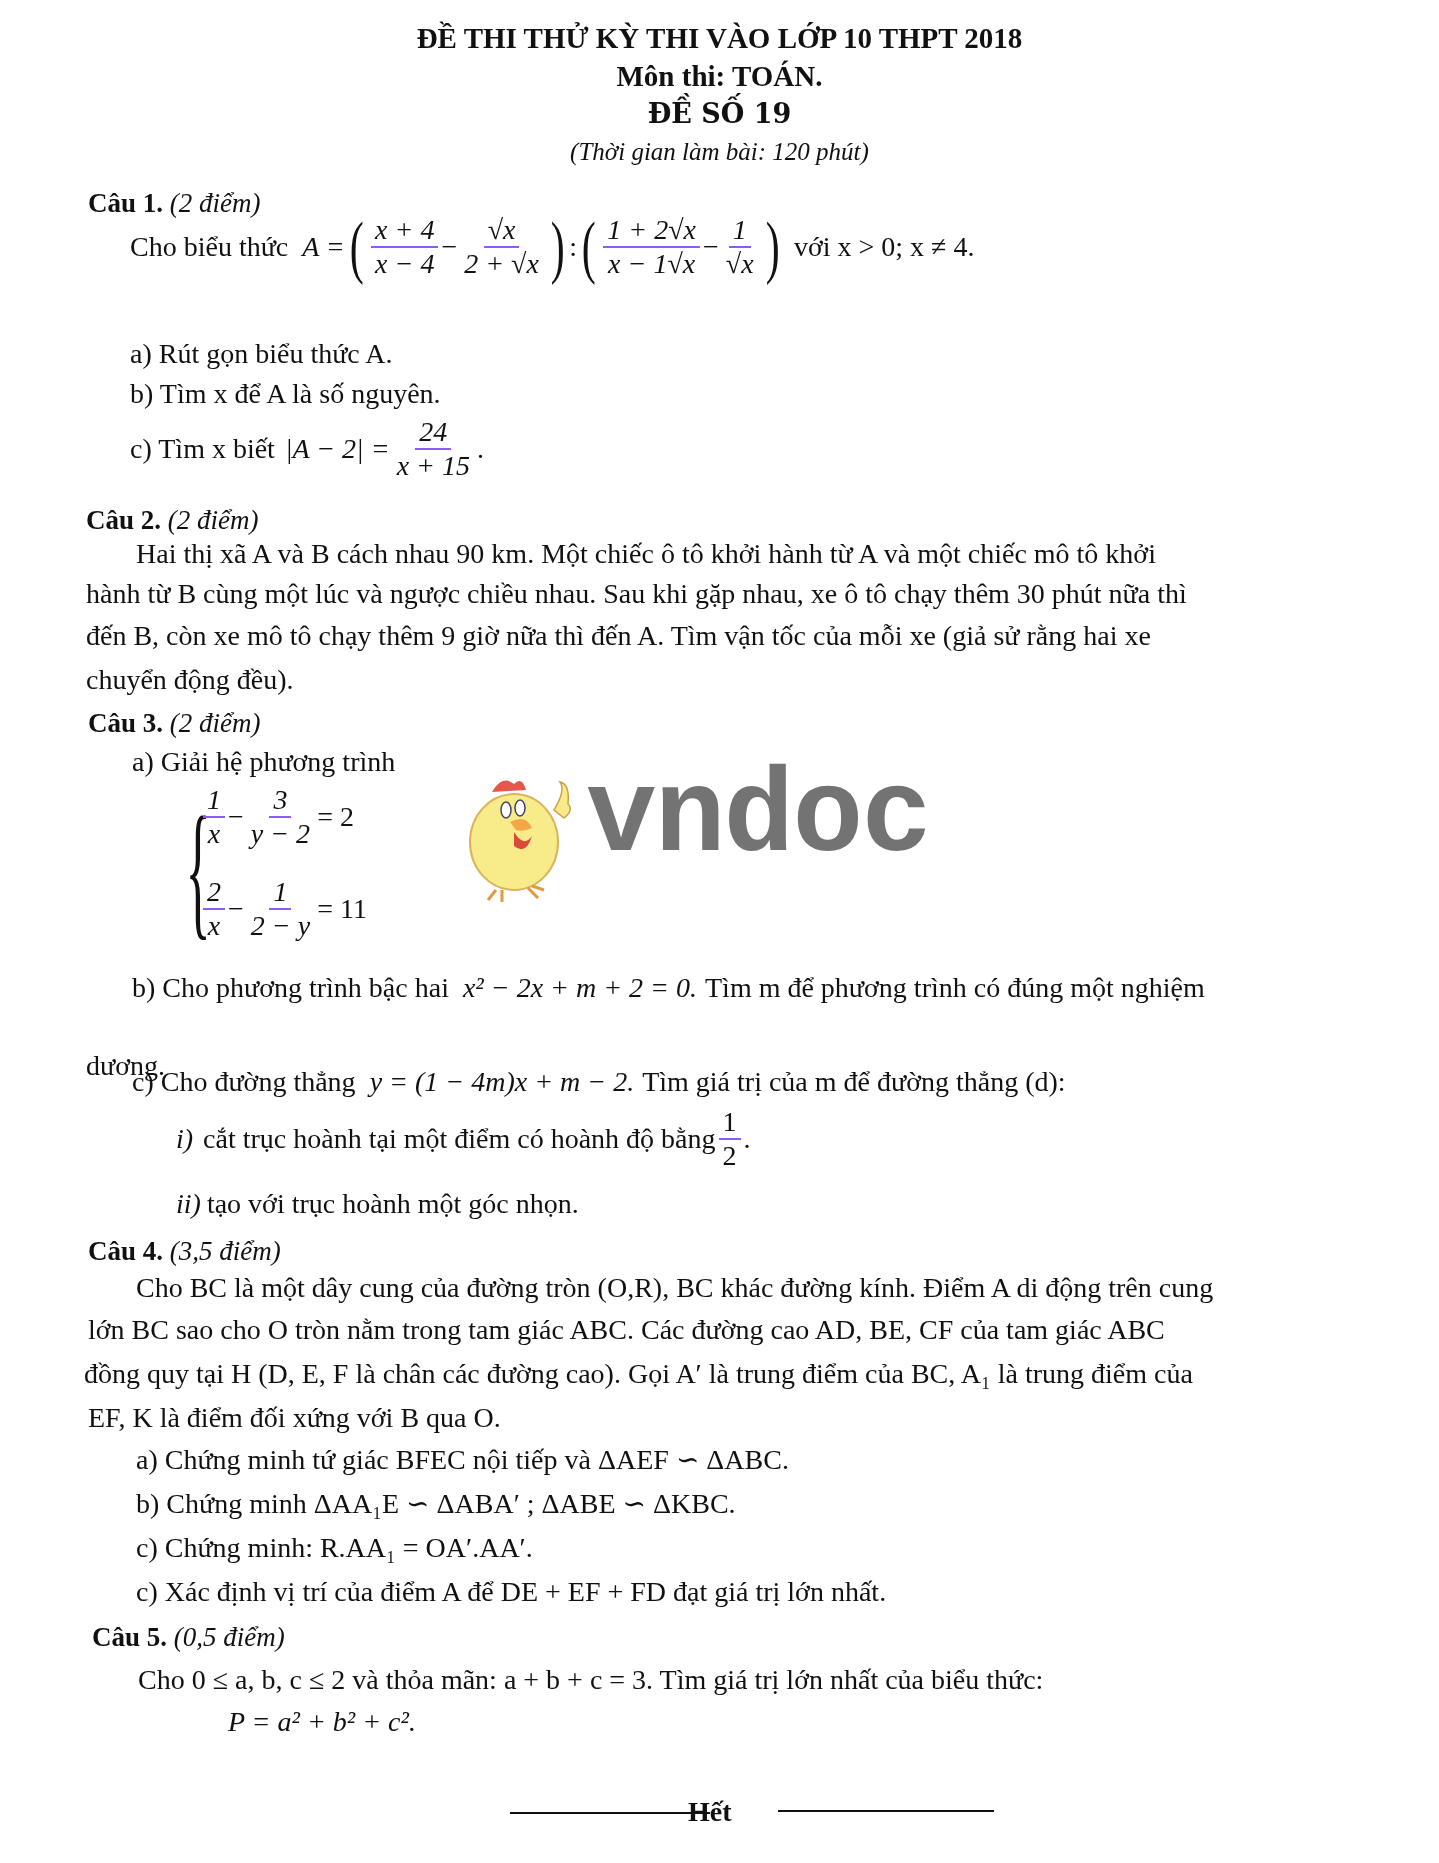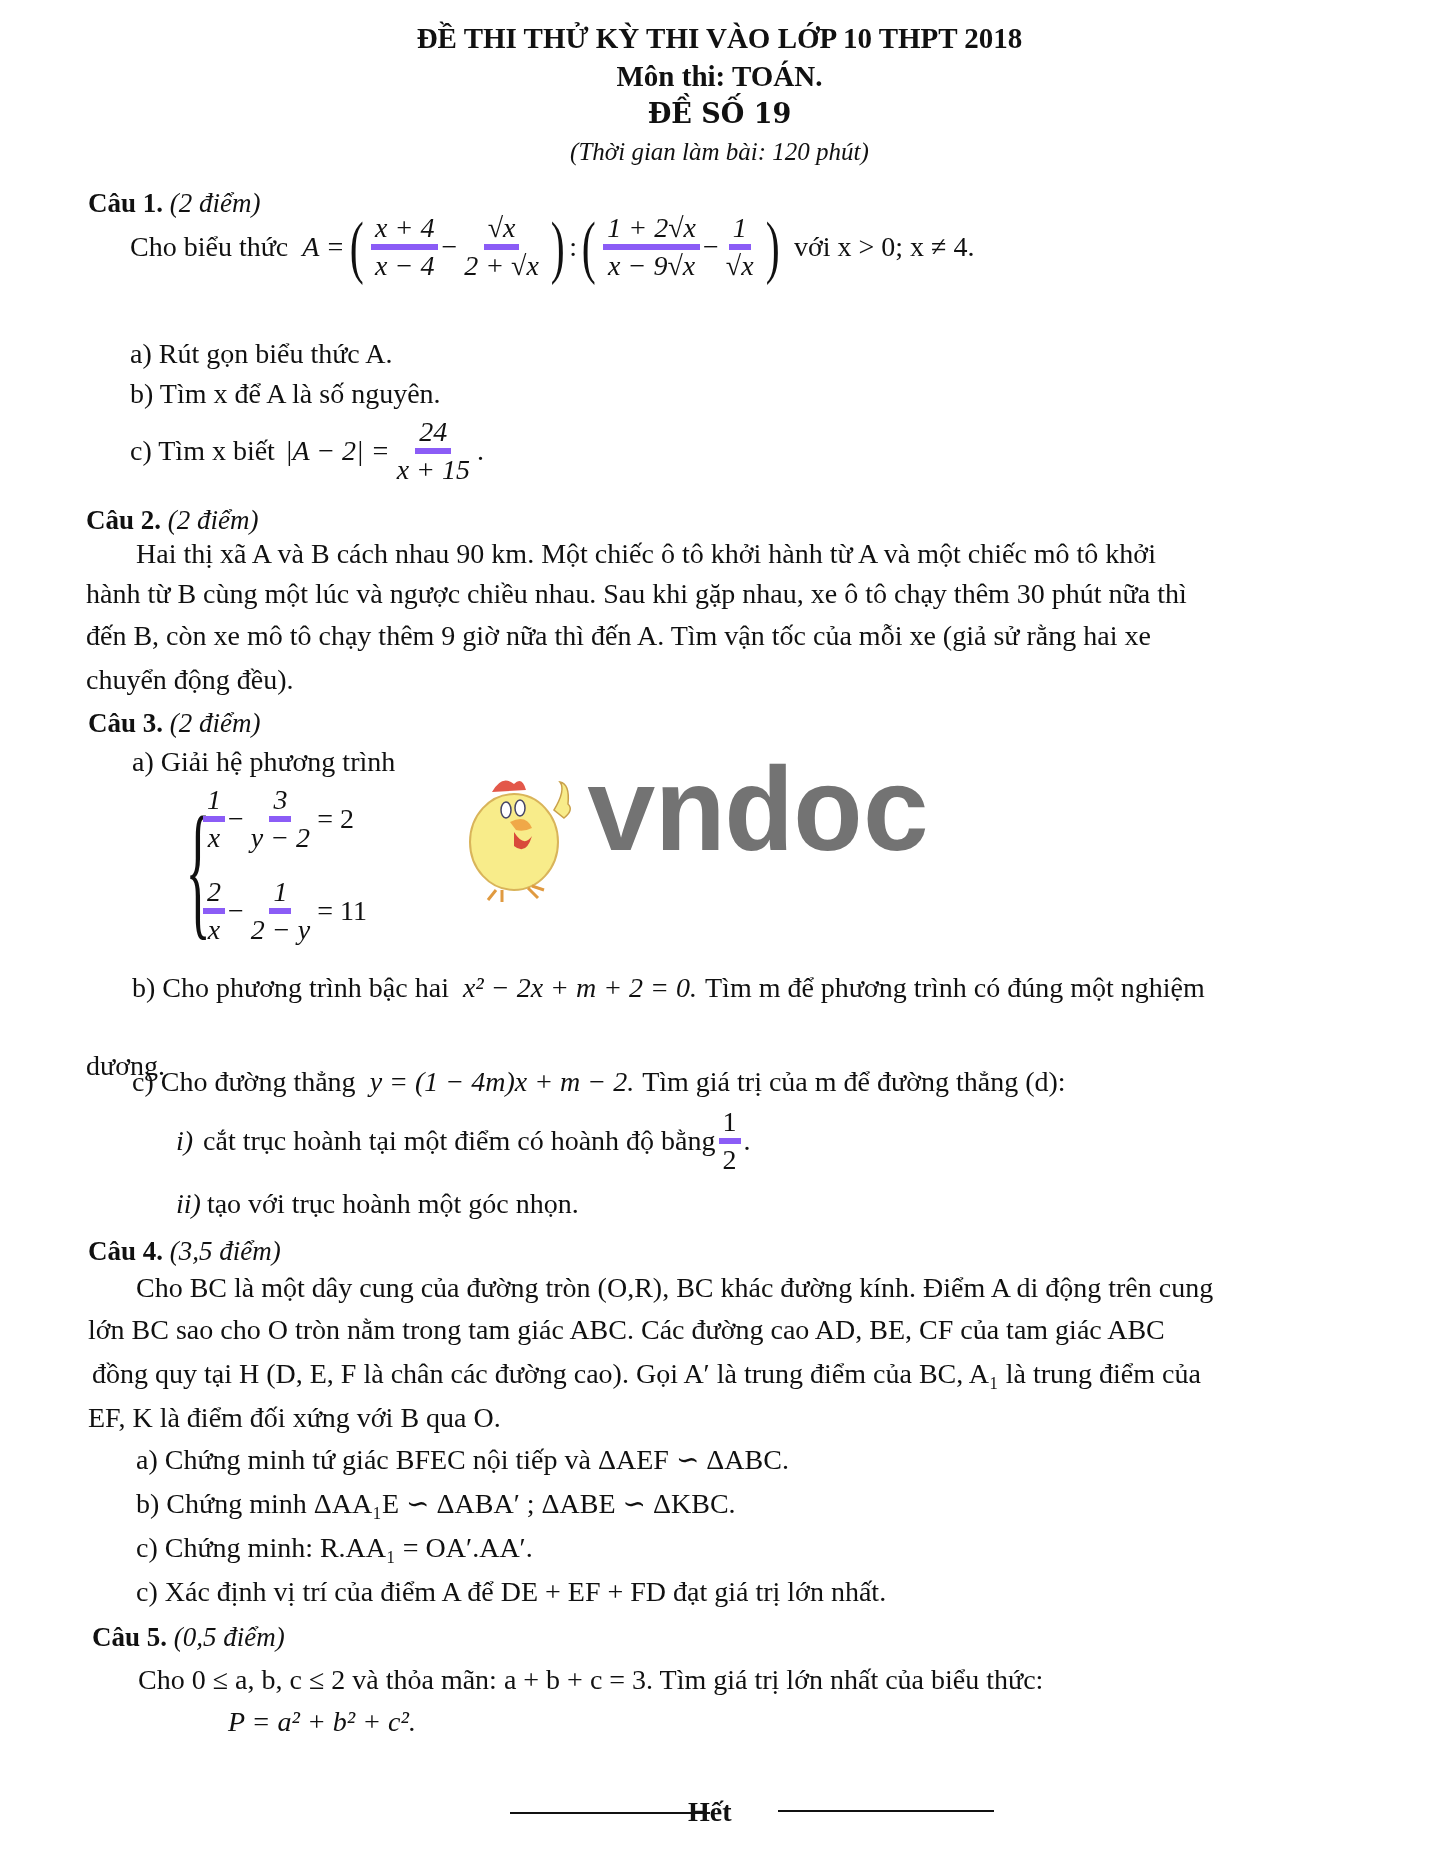--- a/index.html
+++ b/index.html
@@ -11,21 +11,21 @@
   .page { position: absolute; left: 0; top: 0; width: 1300px; height: 1863px; }
   .abs { position: absolute; white-space: nowrap; }
   .hdr { font-weight: bold; font-size: 29px; text-align: center; left: 0; width: 1439px; }
   .sub { font-style: italic; font-size: 25px; text-align: center; left: 0; width: 1439px; }
   .qtitle { font-size: 27px; }
   .qtitle b { font-weight: bold; }
   .qtitle i { font-style: italic; }
   .txt { font-size: 28px; line-height: 1.0; }
   .math { font-style: italic; }
   .frac { display: inline-flex; flex-direction: column; align-items: center; vertical-align: middle; margin: 0 3px; }
-  .frac .num { padding: 0 4px 2px 4px; border-bottom: 6px solid #8b5cf6; text-align: left; }
+  .frac .num { padding: 0 4px 2px 4px; border-bottom: 2px solid #8b5cf6; text-align: left; }
   .frac .den { padding: 2px 4px 0 4px; text-align: center; }
   .paren { font-size: 70px; font-weight: 200; vertical-align: middle; line-height: 1; transform: scaleX(0.6); display: inline-block; }
   .brace { font-size: 150px; font-weight: 100; line-height: 1; transform: scaleX(0.35); display:inline-block; }
   .footer-line { position: absolute; height: 2px; background: #111; }
   .watermark { position: absolute; left: 462px; top: 770px; width: 510px; height: 135px; }
   .wm-text { position: absolute; left: 124px; top: -10px; font-family: Liberation Mono, monospace; font-weight: bold; font-size: 118px; color: #737373; letter-spacing: -2px; line-height: 1; }
 </style>
 </head>
 <body>
 
@@ -52,21 +52,21 @@
     <span>−</span>
     <span class="frac math">
       <span class="num">√x</span>
       <span class="den">2 + √x</span>
     </span>
     <span class="paren">)</span>
     <span>:</span>
     <span class="paren">(</span>
     <span class="frac math">
       <span class="num">1 + 2√x</span>
-      <span class="den">x − 9√x</span>
+      <span class="den">x − 1√x</span>
     </span>
     <span>−</span>
     <span class="frac math">
       <span class="num">1</span>
       <span class="den">√x</span>
     </span>
     <span class="paren">)</span>
     <span style="margin-left:10px;">với x &gt; 0; x ≠ 4.</span>
   </div>
 
@@ -163,21 +163,21 @@
     <span class="math" style="margin-right:6px;">ii)</span>
     <span>tạo với trục hoành một góc nhọn.</span>
   </div>
 
   <div class="abs qtitle" style="left:88px; top:1236px;">
     <b>Câu 4.</b>
     <i>(3,5 điểm)</i>
   </div>
   <div class="abs txt" style="left:136px; top:1274px;">Cho BC là một dây cung của đường tròn (O,R), BC khác đường kính. Điểm A di động trên cung</div>
   <div class="abs txt" style="left:88px; top:1316px;">lớn BC sao cho O tròn nằm trong tam giác ABC. Các đường cao AD, BE, CF của tam giác ABC</div>
-  <div class="abs txt" style="left:92px; top:1360px;">đồng quy tại H (D, E, F là chân các đường cao). Gọi A′ là trung điểm của BC, A₁ là trung điểm của</div>
+  <div class="abs txt" style="left:84px; top:1360px;">đồng quy tại H (D, E, F là chân các đường cao). Gọi A′ là trung điểm của BC, A₁ là trung điểm của</div>
   <div class="abs txt" style="left:88px; top:1404px;">EF, K là điểm đối xứng với B qua O.</div>
   <div class="abs txt" style="left:136px; top:1446px;">a) Chứng minh tứ giác BFEC nội tiếp và ΔAEF ∽ ΔABC.</div>
   <div class="abs txt" style="left:136px; top:1490px;">b) Chứng minh ΔAA₁E ∽ ΔABA′ ; ΔABE ∽ ΔKBC.</div>
   <div class="abs txt" style="left:136px; top:1534px;">c) Chứng minh: R.AA₁ = OA′.AA′.</div>
   <div class="abs txt" style="left:136px; top:1578px;">c) Xác định vị trí của điểm A để DE + EF + FD đạt giá trị lớn nhất.</div>
 
   <div class="abs qtitle" style="left:92px; top:1622px;">
     <b>Câu 5.</b>
     <i>(0,5 điểm)</i>
   </div>

